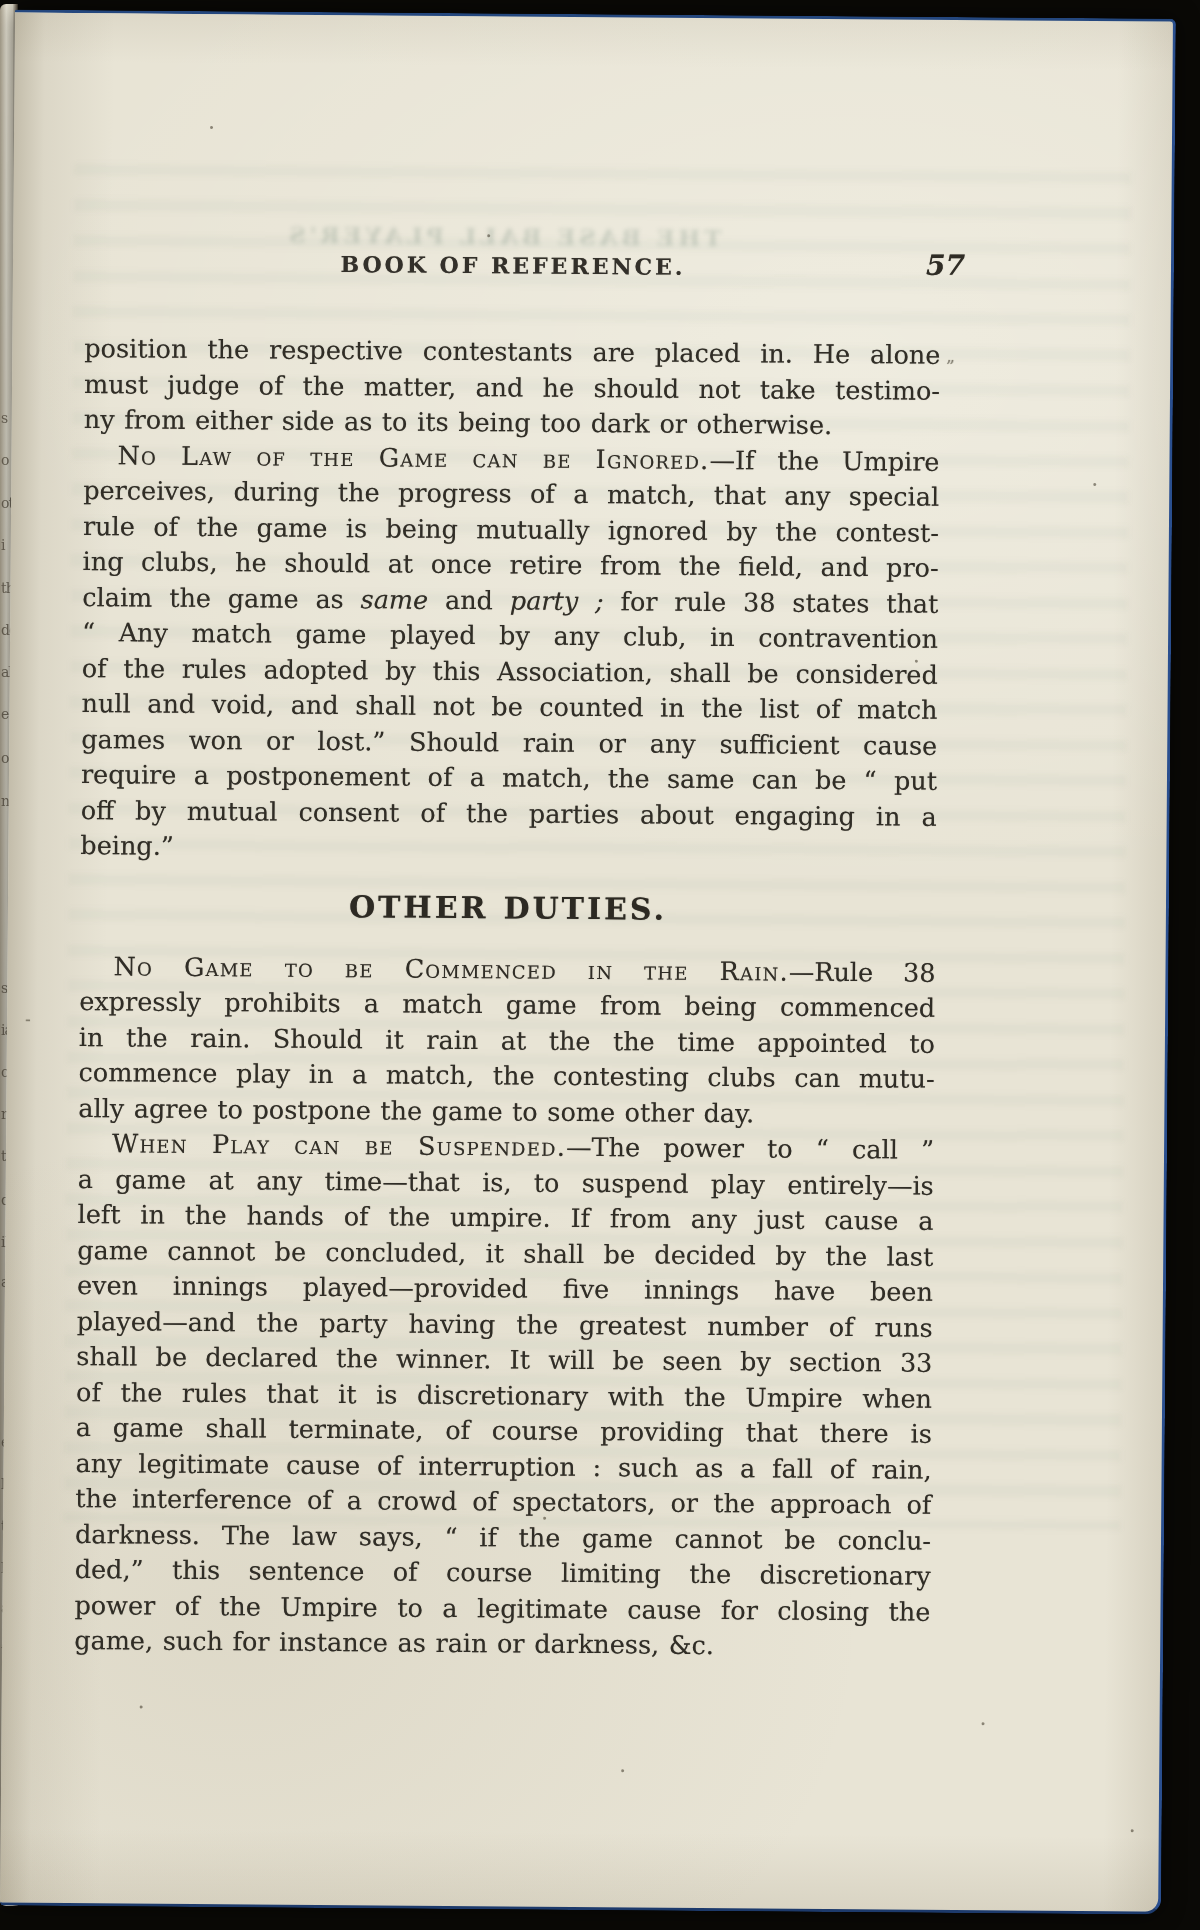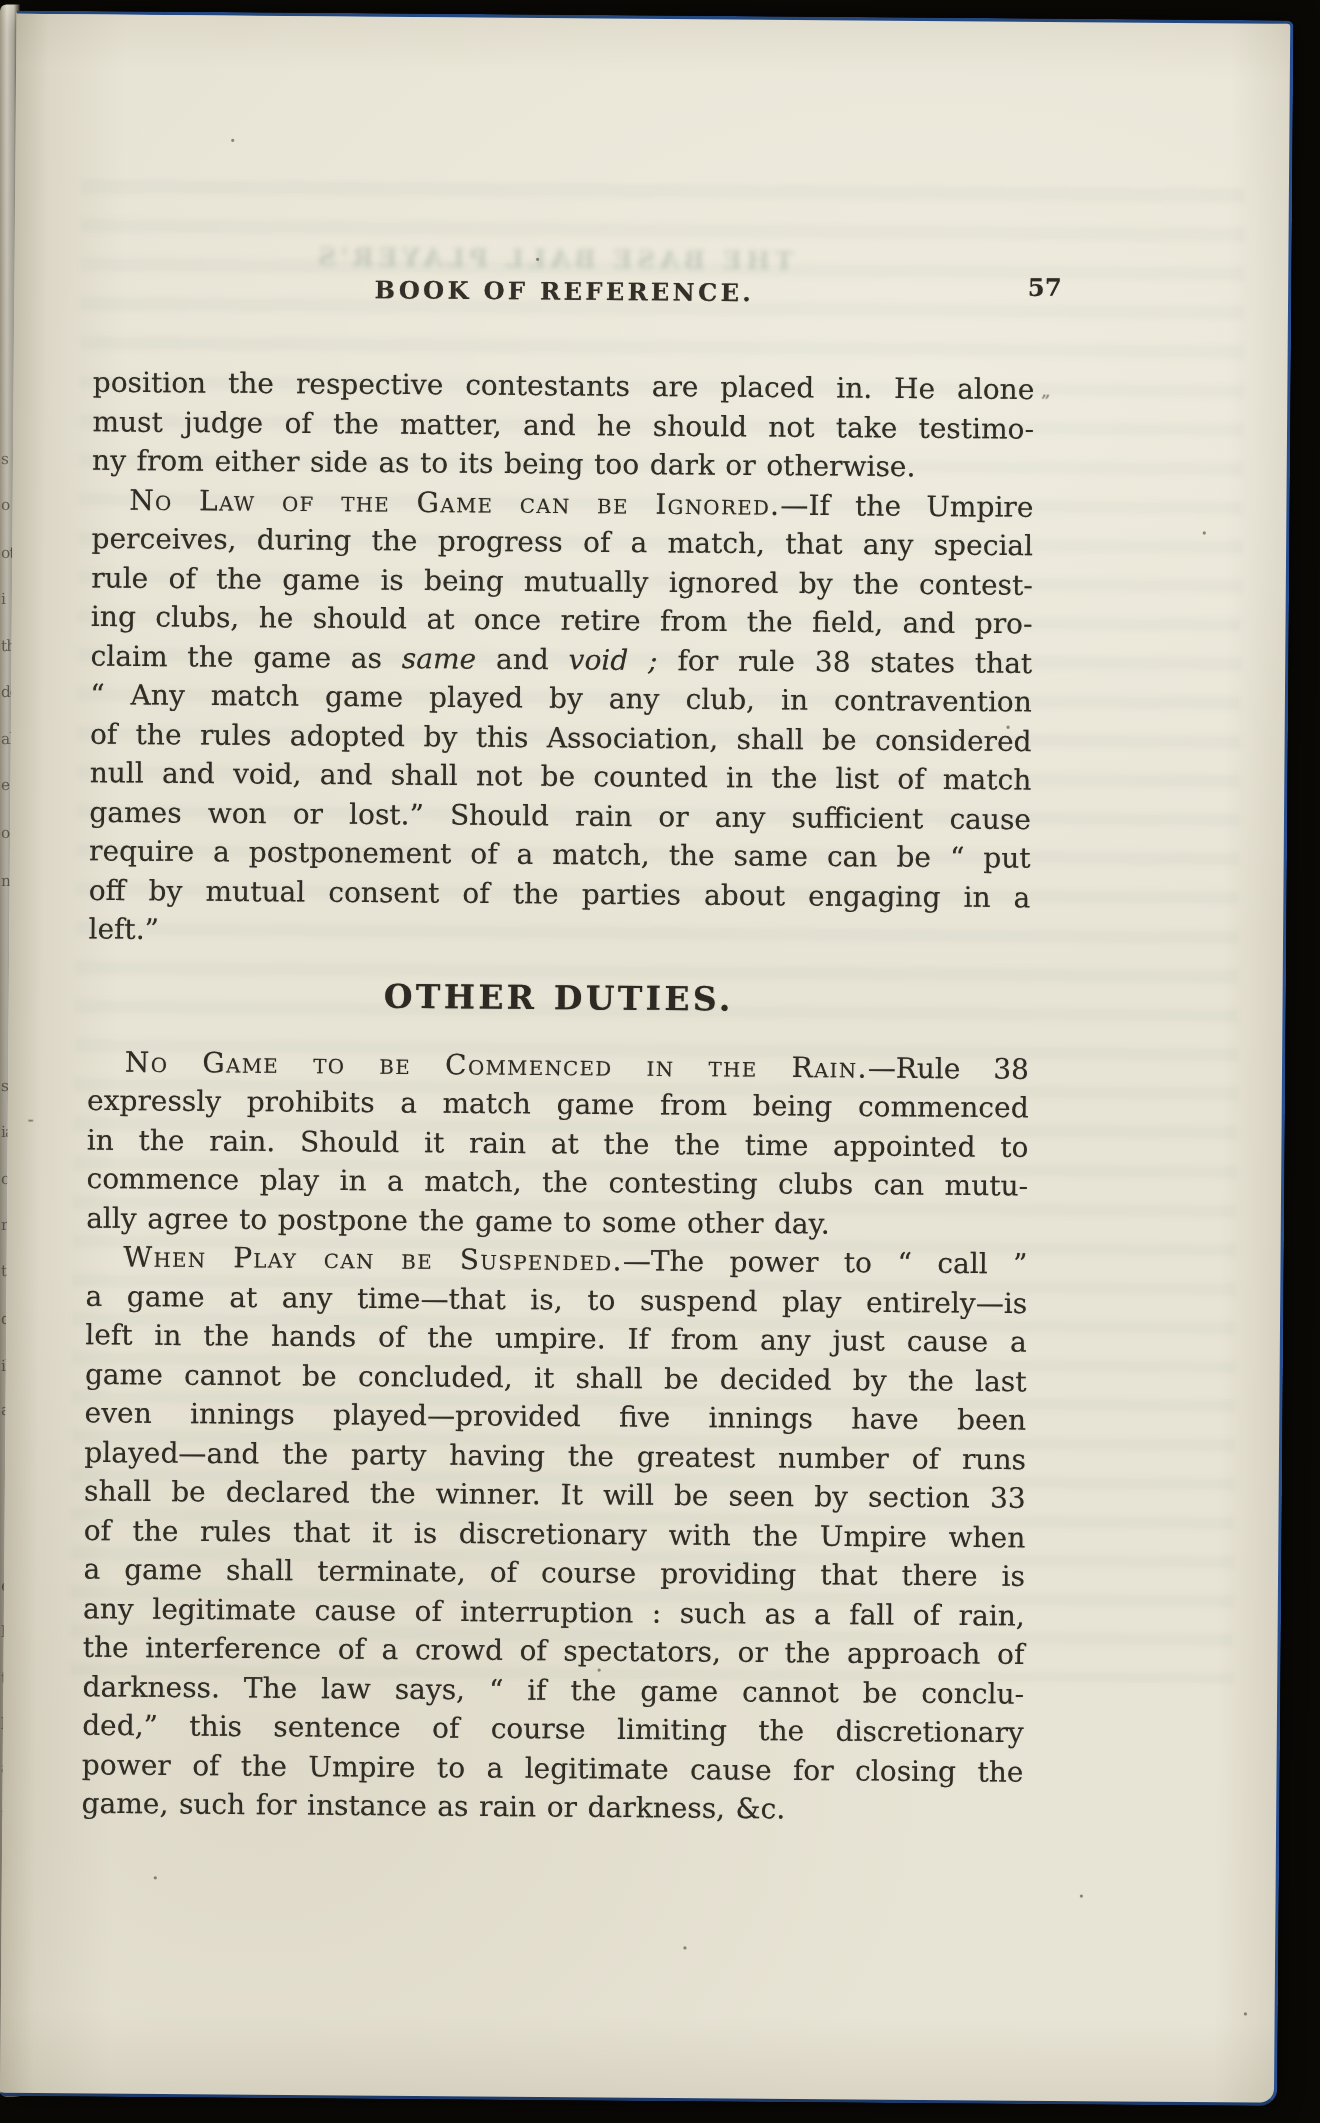--- a/index.html
+++ b/index.html
@@ -60,22 +60,23 @@
   .header{
     position:absolute;top:236px;left:72px;width:856px;
     text-align:center;
   }
   .header .title{
     font-size:22px;letter-spacing:3px;font-weight:bold;
     color:#33302a;text-shadow:0 0 0.7px rgba(51,48,42,0.55);
   }
   .header .pagenum{
     position:absolute;right:-24px;top:-7px;
-    font-size:22px;font-weight:bold;color:#2f2c25;
+    font-size:28px;font-weight:bold;color:#2f2c25;
     text-shadow:0 0 0.7px rgba(47,44,37,0.55);
+    font-style:italic;
   }
   #text-block{
     position:absolute;top:318px;left:72px;width:856px;
     font-size:25.5px;word-spacing:1.5px;
     text-shadow:0 0 0.7px rgba(48,45,38,0.5);
   }
   .para{margin:0;}
   .line{line-height:35.5px;white-space:normal;}
   .line.just{text-align:justify;text-align-last:justify;}
   .line.end{text-align:left;}
@@ -143,28 +144,28 @@
         <div class="para">
           <div class="line just"><span class="seg-n">position the respective contestants are placed in.  He alone</span></div>
           <div class="line just"><span class="seg-n">must judge of the matter, and he should not take testimo-</span></div>
           <div class="line end"><span class="seg-n">ny from either side as to its being too dark or otherwise.</span></div>
         </div>
         <div class="para">
           <div class="line just ind"><span class="seg-sc">No Law of the Game can be Ignored.</span><span class="seg-n">—If the Umpire</span></div>
           <div class="line just"><span class="seg-n">perceives, during the progress of a match, that any special</span></div>
           <div class="line just"><span class="seg-n">rule of the game is being mutually ignored by the contest-</span></div>
           <div class="line just"><span class="seg-n">ing clubs, he should at once retire from the field, and pro-</span></div>
-          <div class="line just"><span class="seg-n">claim the game as </span><span class="seg-i">same</span><span class="seg-n"> and </span><span class="seg-i">void ;</span><span class="seg-n"> for rule 38 states that</span></div>
+          <div class="line just"><span class="seg-n">claim the game as </span><span class="seg-i">same</span><span class="seg-n"> and </span><span class="seg-i">party ;</span><span class="seg-n"> for rule 38 states that</span></div>
           <div class="line just"><span class="seg-n">“ Any match game played by any club, in contravention</span></div>
           <div class="line just"><span class="seg-n">of the rules adopted by this Association, shall be considered</span></div>
           <div class="line just"><span class="seg-n">null and void, and shall not be counted in the list of match</span></div>
           <div class="line just"><span class="seg-n">games won or lost.”  Should rain or any sufficient cause</span></div>
           <div class="line just"><span class="seg-n">require a postponement of a match, the same can be “ put</span></div>
           <div class="line just"><span class="seg-n">off by mutual consent of the parties about engaging in a</span></div>
-          <div class="line end"><span class="seg-n">left.”</span></div>
+          <div class="line end"><span class="seg-n">being.”</span></div>
         </div>
         <div class="sec-heading">OTHER DUTIES.</div>
         <div class="para">
           <div class="line just ind"><span class="seg-sc">No Game to be Commenced in the Rain.</span><span class="seg-n">—Rule 38</span></div>
           <div class="line just"><span class="seg-n">expressly prohibits a match game from being commenced</span></div>
           <div class="line just"><span class="seg-n">in the rain.  Should it rain at the the time appointed to</span></div>
           <div class="line just"><span class="seg-n">commence play in a match, the contesting clubs can mutu-</span></div>
           <div class="line end"><span class="seg-n">ally agree to postpone the game to some other day.</span></div>
         </div>
         <div class="para">

